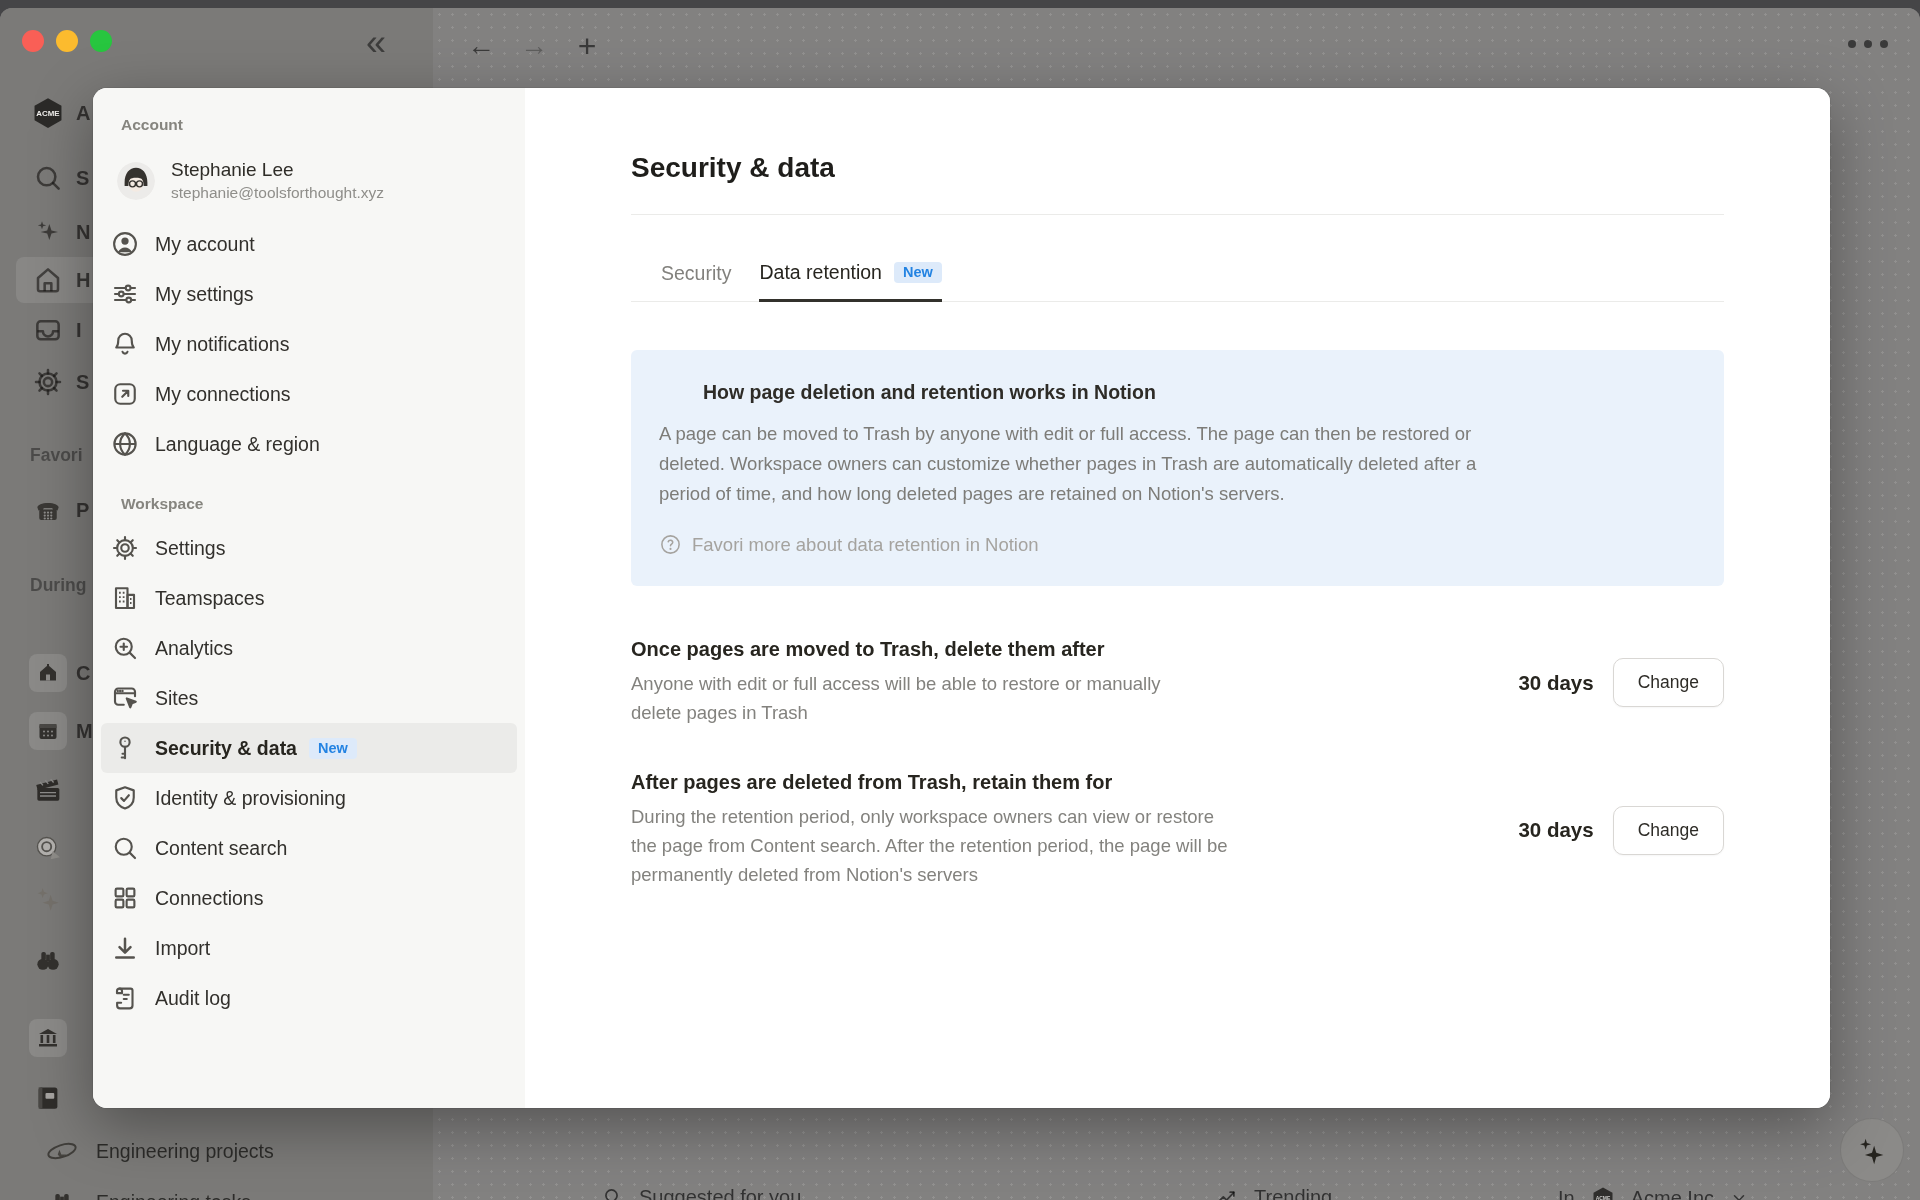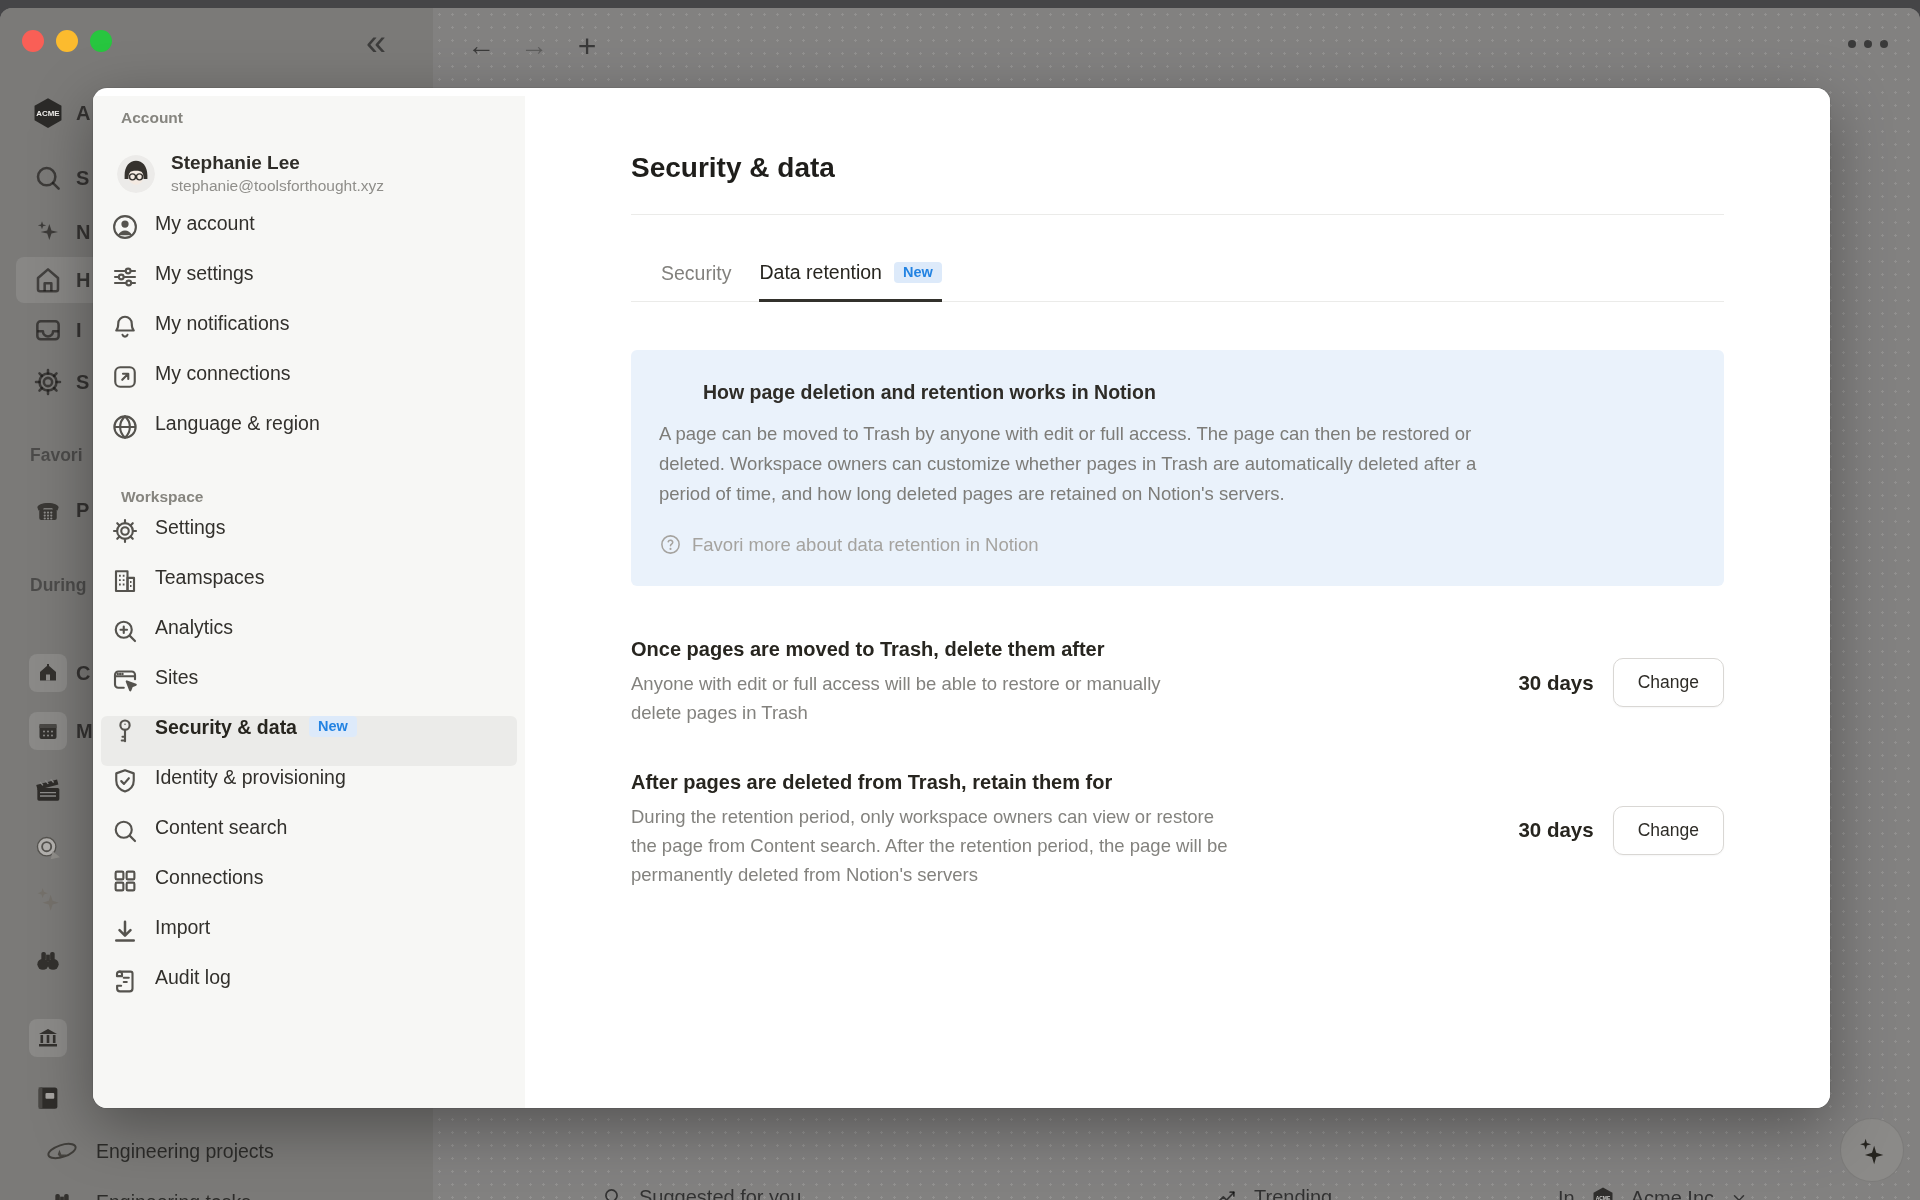--- a/index.html
+++ b/index.html
@@ -45,29 +45,29 @@
   .footer-item .fic { display:flex; color:rgba(0,0,0,0.6); }
 
   .ai-fab { position:absolute; left:1840px; top:1110px; width:64px; height:64px; border-radius:50%;
             background:#8b8a88; border:1px solid rgba(0,0,0,0.10); display:flex; align-items:center;
             justify-content:center; color:#23221f; }
 
   
   .modal { position:absolute; left:93px; top:88px; width:1737px; height:1020px; border-radius:14px;
            overflow:hidden; display:flex; background:#fff;
            box-shadow:0 18px 60px rgba(0,0,0,0.35), 0 0 0 1px rgba(0,0,0,0.06); }
-  .m-side { width:432px; background:#f7f7f5; flex-shrink:0; padding-top:13px; overflow:hidden;margin-top:8px; }
+  .m-side { width:432px; background:#f7f7f5; flex-shrink:0; padding-top:28px; overflow:hidden; }
   .m-sec { margin:0 0 10px 28px; font-size:15.5px; font-weight:700; color:#86857f; }
   .m-user { display:flex; align-items:center; margin:18px 8px 10px 16px; padding:6px 8px; border-radius:6px; }
   .m-avatar { width:38px; height:38px; border-radius:50%; overflow:hidden; flex-shrink:0; }
   .m-user-meta { margin-left:16px; line-height:1.22; }
-  .m-user-name { font-size:19px; font-weight:700; color:#2f2d28; }
+  .m-user-name { font-size:19px; font-weight:400; color:#2f2d28; }
   .m-user-email { font-size:15.5px; color:#8f8e8a; margin-top:3px; }
   .m-list { padding:0 8px; }
-  .m-item { display:flex; align-items:flex-start; height:50px; padding:0 10px 0 8px; border-radius:6px; }
+  .m-item { display:flex; align-items:center; height:50px; padding:0 10px 0 8px; border-radius:6px; }
   .m-item .m-ic { width:32px; display:flex; justify-content:center; color:#55534e; flex-shrink:0; }
   .m-item .m-label { margin-left:14px; font-size:19.5px; color:#32302c; white-space:nowrap; }
   .m-item.selected { background:#ebebe9; }
   .m-item.selected .m-label { font-weight:700; color:#27251f; }
   .m-ws-sec { margin-top:26px; }
 
   .badge { font-size:14.5px; font-weight:700; color:#2383e2; background:#ddeafa; border-radius:4px;
            padding:2px 9px 3px; white-space:nowrap; }
   .m-item .badge { margin-left:12px; }
 

